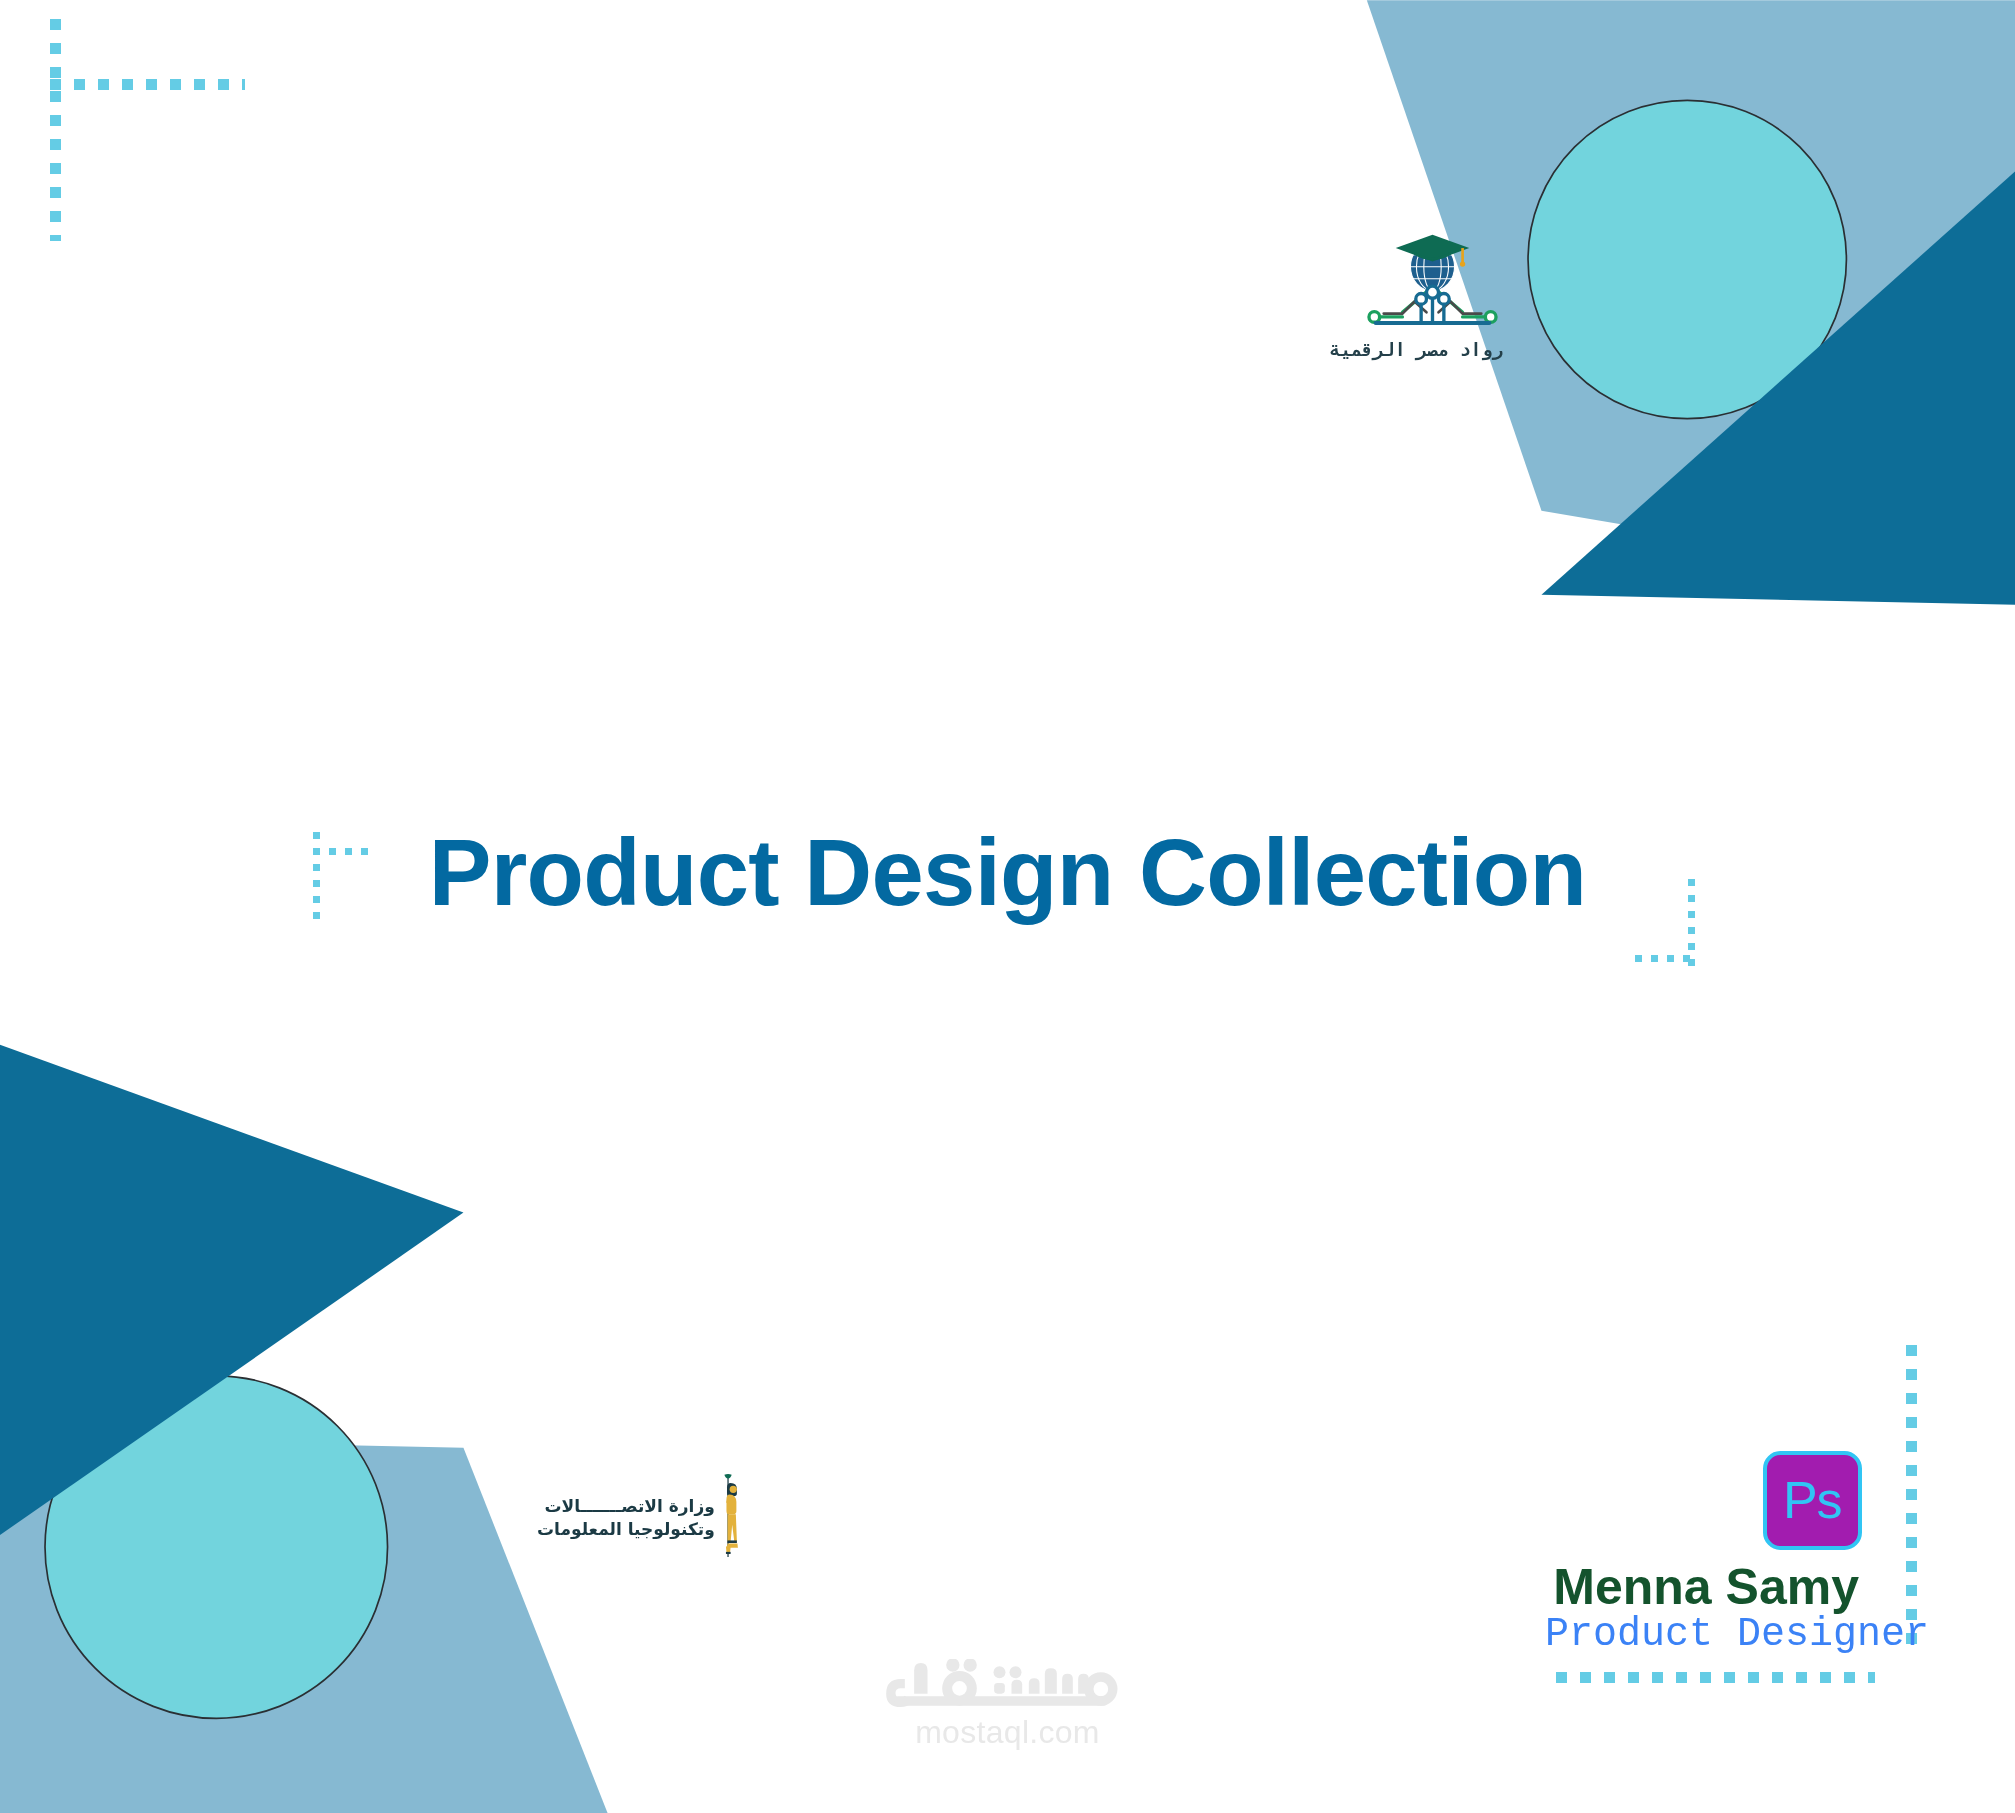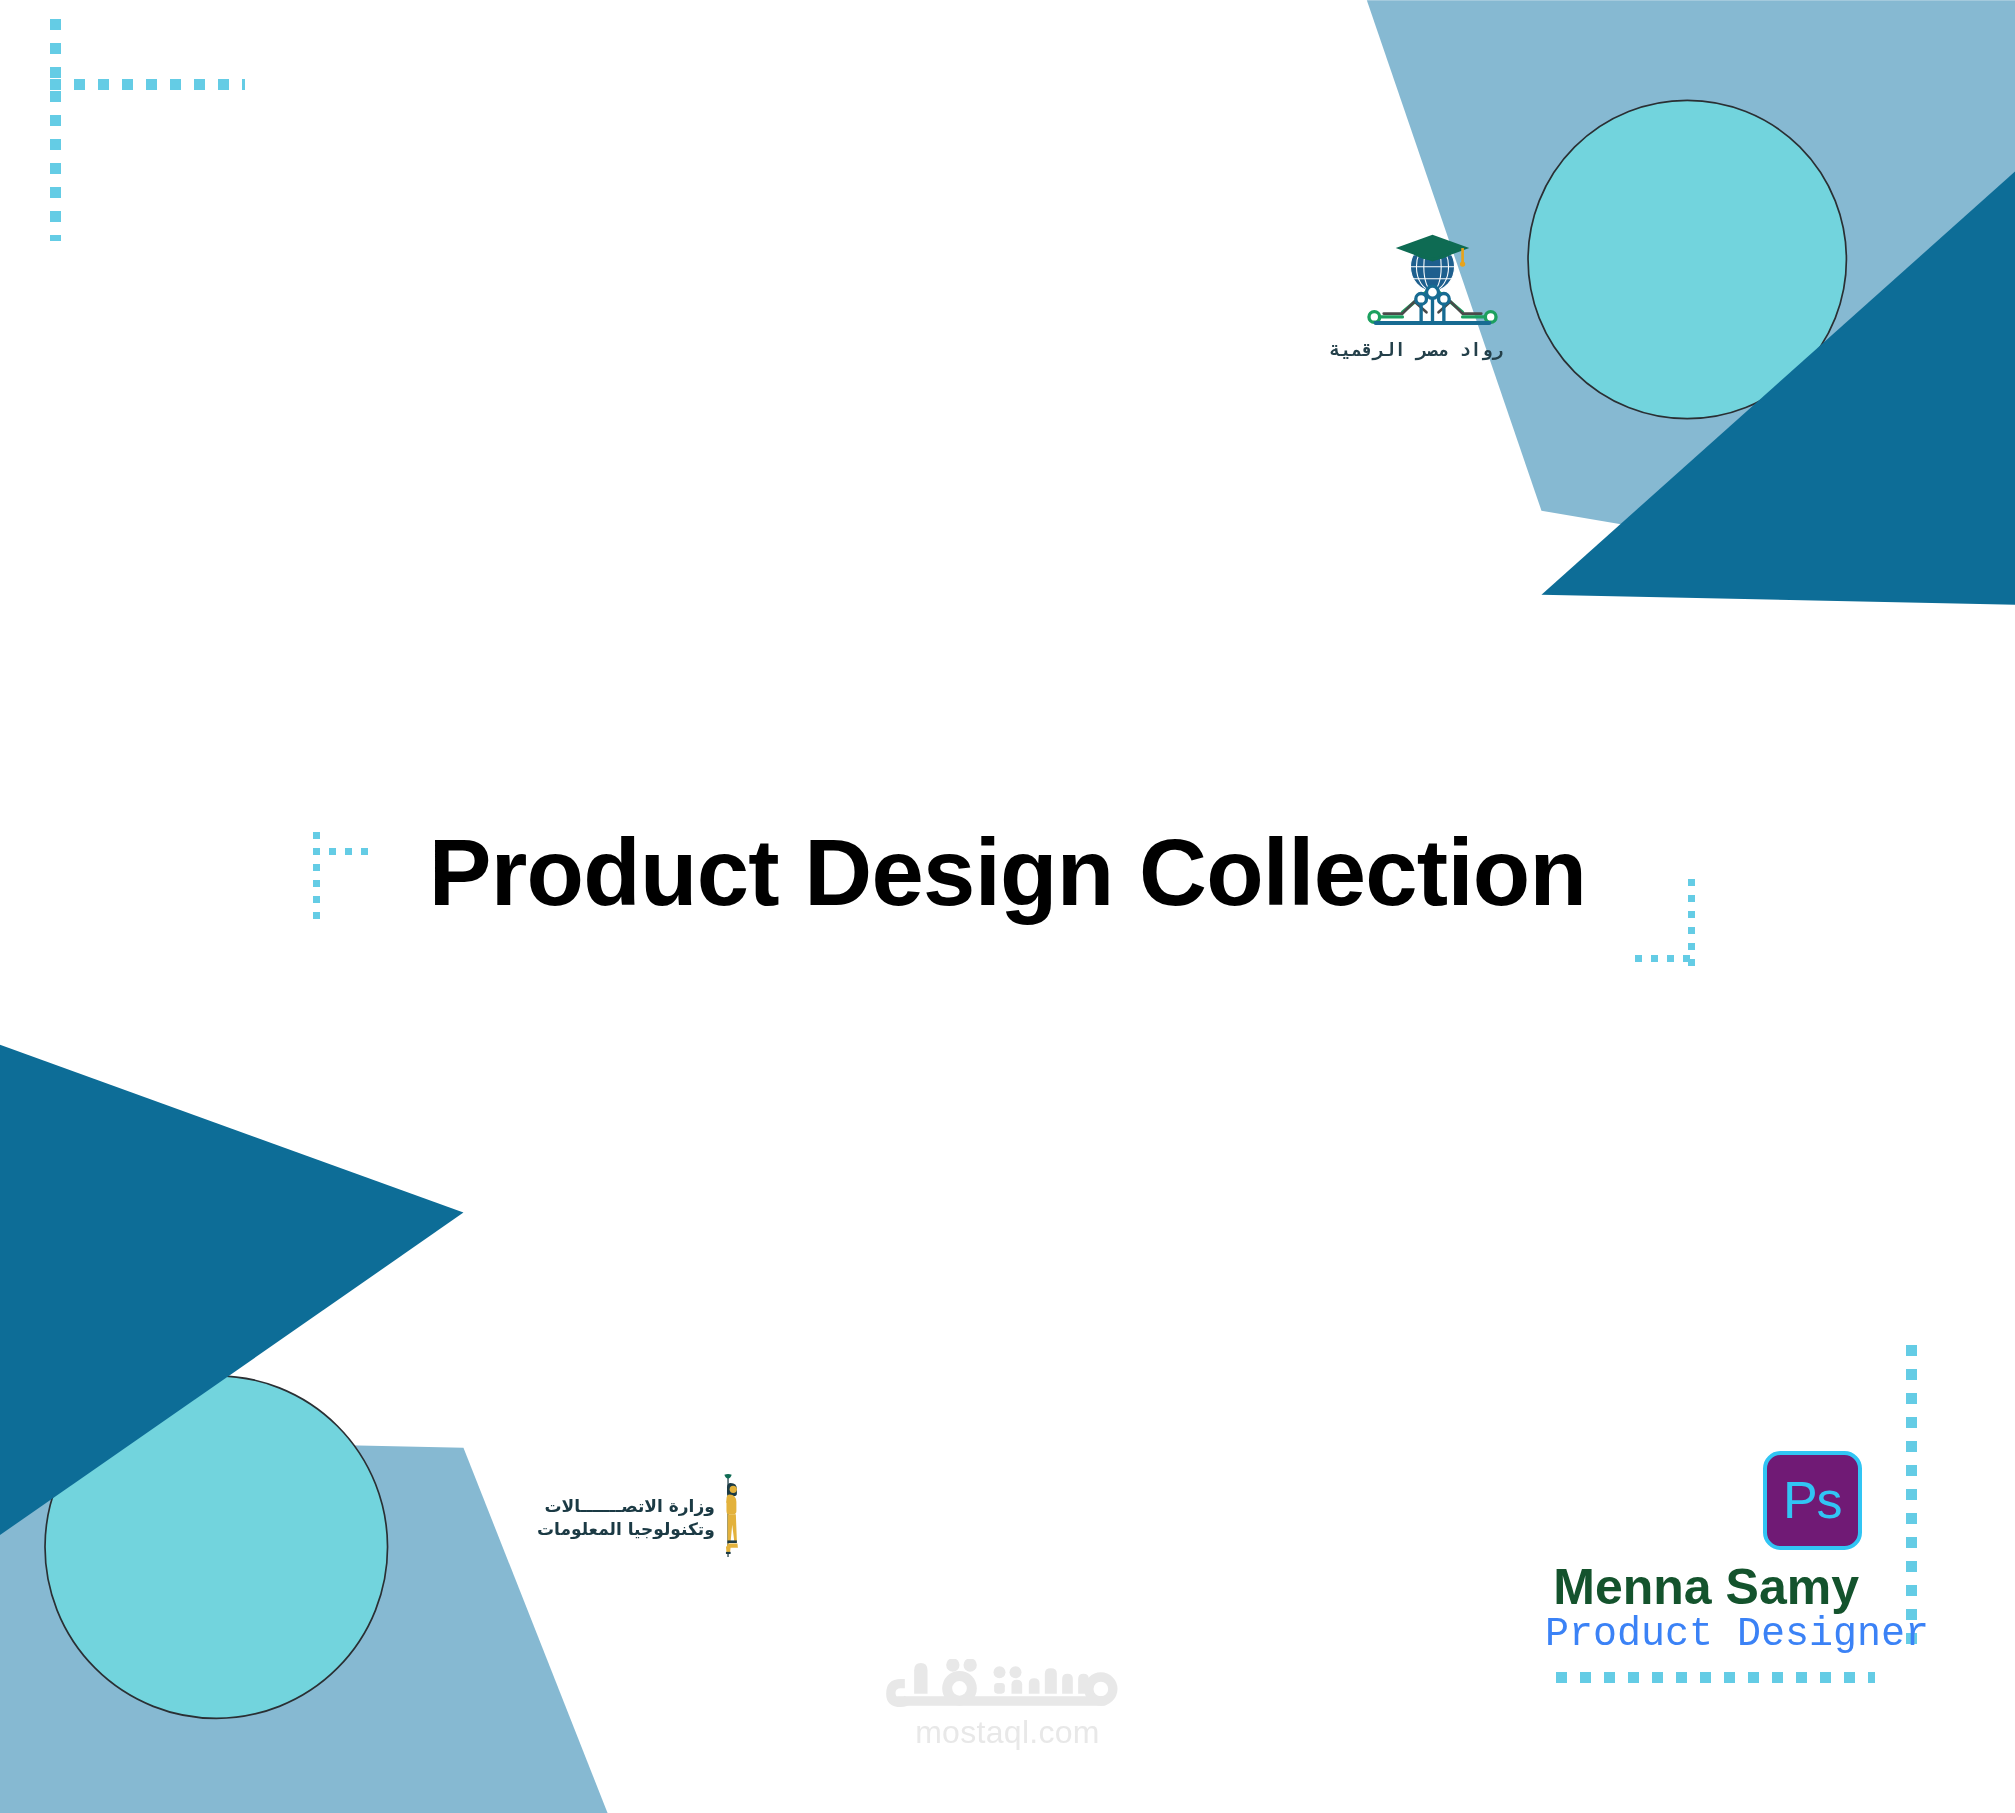--- a/index.html
+++ b/index.html
@@ -77,21 +77,21 @@
     top: 826px;
     width: 2015px;
     text-align: center;
   }
   #main-title {
     margin: 0;
     font-family: "Liberation Sans", sans-serif;
     font-size: 94px;
     font-weight: 700;
     letter-spacing: -0.7px;
-    color: #000000;
+    color: #0369a1;
     line-height: 1;
     white-space: nowrap;
   }
 
   
   #depi-logo {
     position: absolute;
     left: 1362px;
     top: 228px;
     width: 141px;
@@ -141,21 +141,21 @@
     top: 1451px;
     width: 322px;
     text-align: right;
   }
   #ps-badge {
     width: 99px;
     height: 99px;
     margin-left: auto;
     margin-right: 5.4px;
     border-radius: 17.5px;
-    background: #701a75;
+    background: #a21caf;
     border: 4.7px solid #31c5f4;
     box-sizing: border-box;
     display: flex;
     align-items: center;
     justify-content: center;
     position: relative;
   }
   #ps-badge .ps-letters {
     font-family: "Liberation Sans", sans-serif;
     font-size: 52px;

